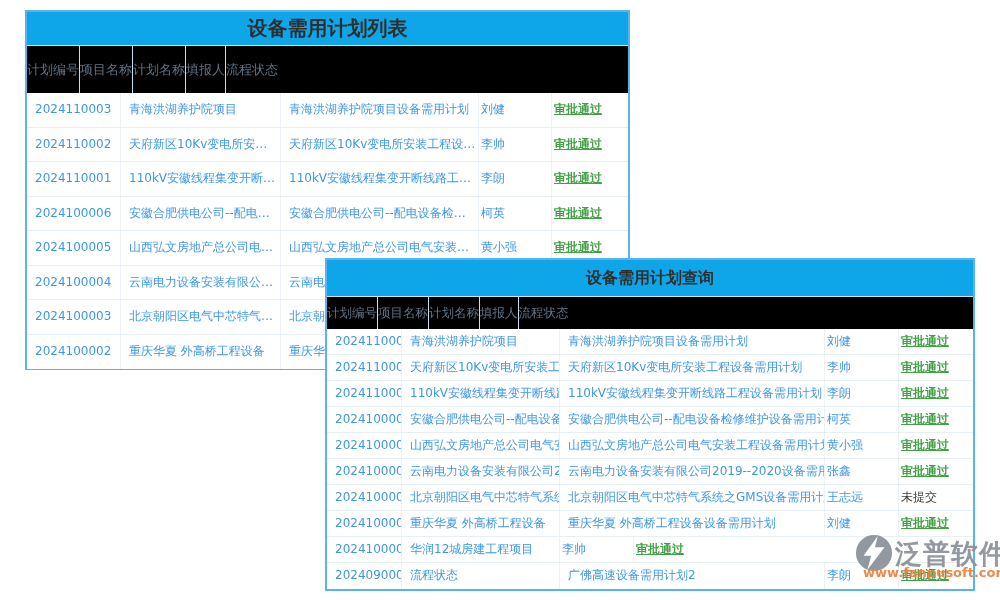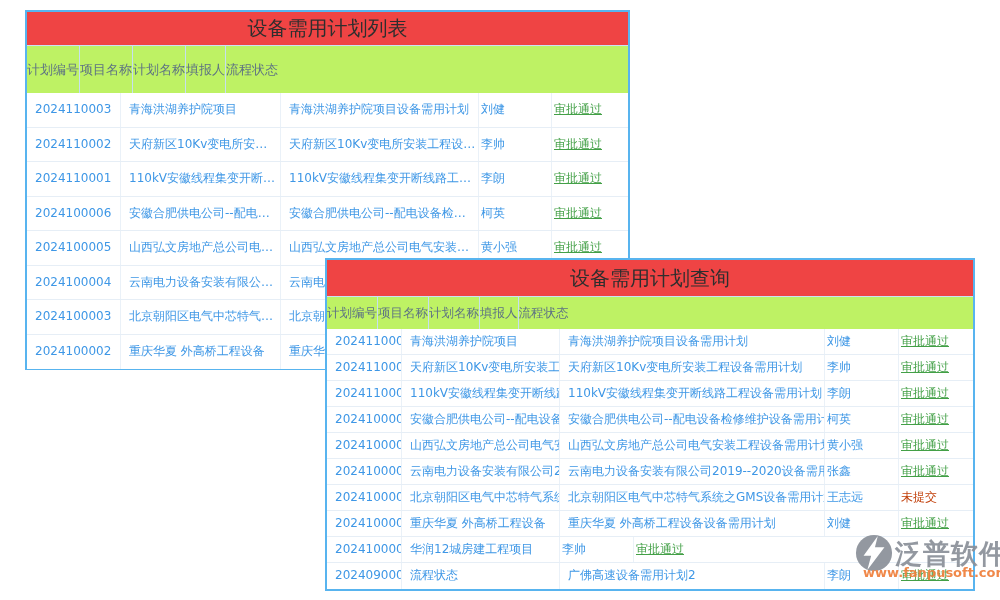--- a/index.html
+++ b/index.html
@@ -10,27 +10,27 @@
   }
   .win {
     position:absolute; background:#ffffff;
     border:2px solid #58b4ef; box-sizing:border-box;
   }
   .win-list  { left:25px;  top:10px;  width:605px; height:360px; z-index:1; }
   .win-query { left:325px; top:258px; width:650px; height:333px; z-index:10; }
 
   .title {
     display:flex; align-items:center; justify-content:center;
-    font-weight:normal; color:#2e2e2e; background:#ef4444;
+    font-weight:bold; color:#2e2e2e; background:#0ea5e9;
     border-bottom:1px solid #cbe3f4; box-sizing:border-box;
   }
   .win-list  .title { height:34px; font-size:20px; }
-  .win-query .title { height:37px; font-size:20px; }
-
-  .thead { display:flex; background:#bef264; color:#5e7383; box-sizing:border-box; }
+  .win-query .title { height:37px; font-size:16px; }
+
+  .thead { display:flex; background:#000000; color:#5e7383; box-sizing:border-box; }
   .win-list  .thead { height:47px; font-size:13px; }
   .win-query .thead { height:32px; font-size:12.5px; }
   .th {
     display:flex; align-items:center; justify-content:center;
     box-sizing:border-box; border-right:1px solid #c6dff0;
     overflow:hidden; white-space:nowrap;
   }
   .th:last-child { border-right:none; }
 
   .tbody { box-sizing:border-box; }
@@ -51,22 +51,22 @@
   .td.center { text-align:left; padding:0 2px; }
 
   
   .win-list  .c0 { width:94px; }  .win-list  .c1 { width:160px; }
   .win-list  .c2 { width:198px; } .win-list  .c3 { width:73px; }
   .win-list  .c4 { width:76px; }
   .win-query .c0 { width:75px; }  .win-query .c1 { width:158px; }
   .win-query .c2 { width:265px; } .win-query .c3 { width:74px; }
   .win-query .c4 { width:74px; }
 
-  .st-approved    { color:#43a047; text-decoration:underline; }
-  .st-unsubmitted { color:#c2410c; text-decoration:none; }
+  .st-approved    { color:#43a047; text-decoration:underline;font-weight:bold; }
+  .st-unsubmitted { color:#404040; text-decoration:none; }
 
   
   .watermark { position:absolute; left:855px; top:534px; width:160px; z-index:30; opacity:0.92; }
   .wm-top { display:flex; align-items:center; }
   .wm-logo { width:38px; height:38px; flex:0 0 38px; }
   .wm-brand {
     font-size:27px; font-weight:bold; color:#8a9099;
     letter-spacing:1px; line-height:1; margin-left:2px; white-space:nowrap;
   }
   .wm-url {

